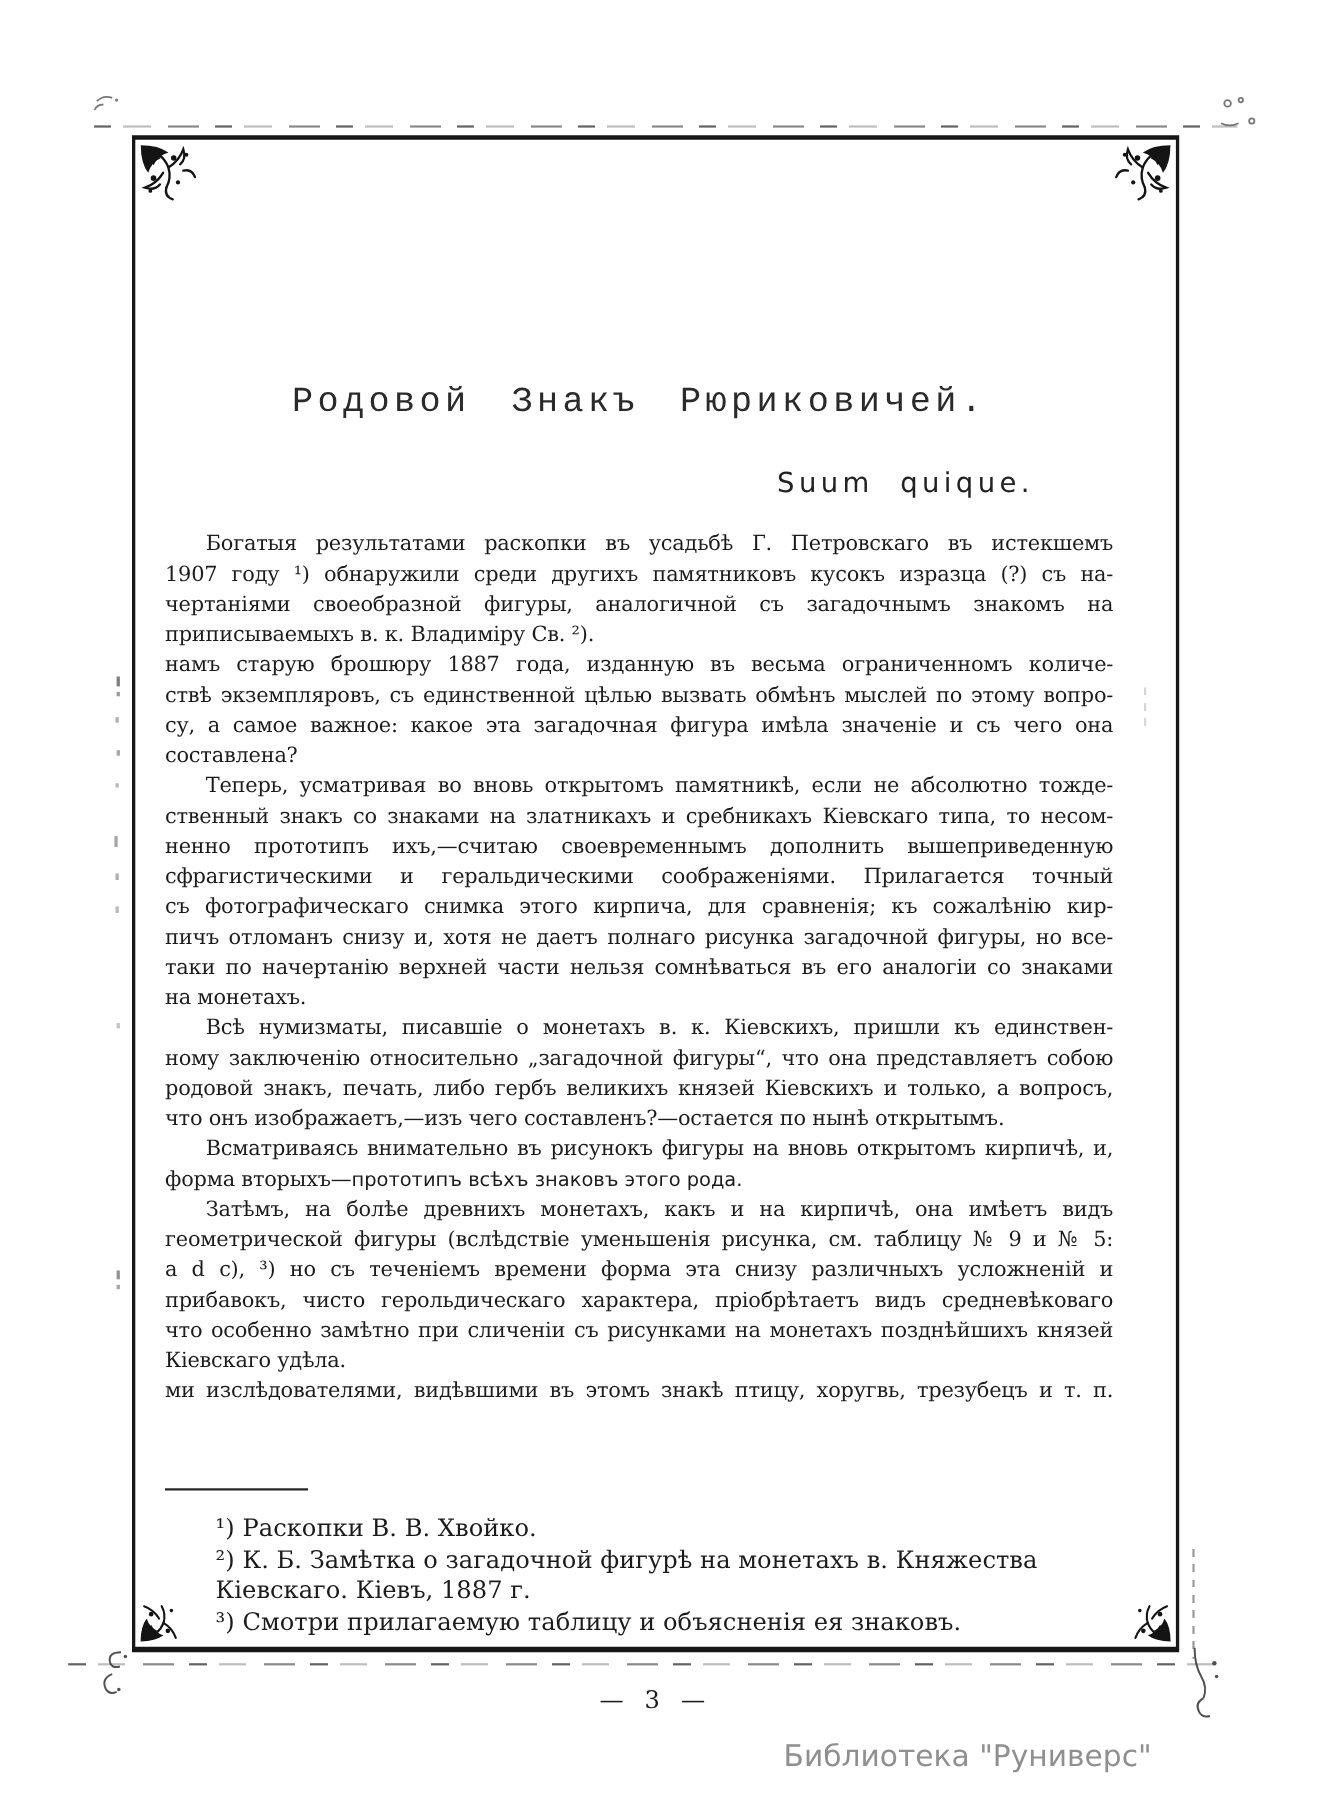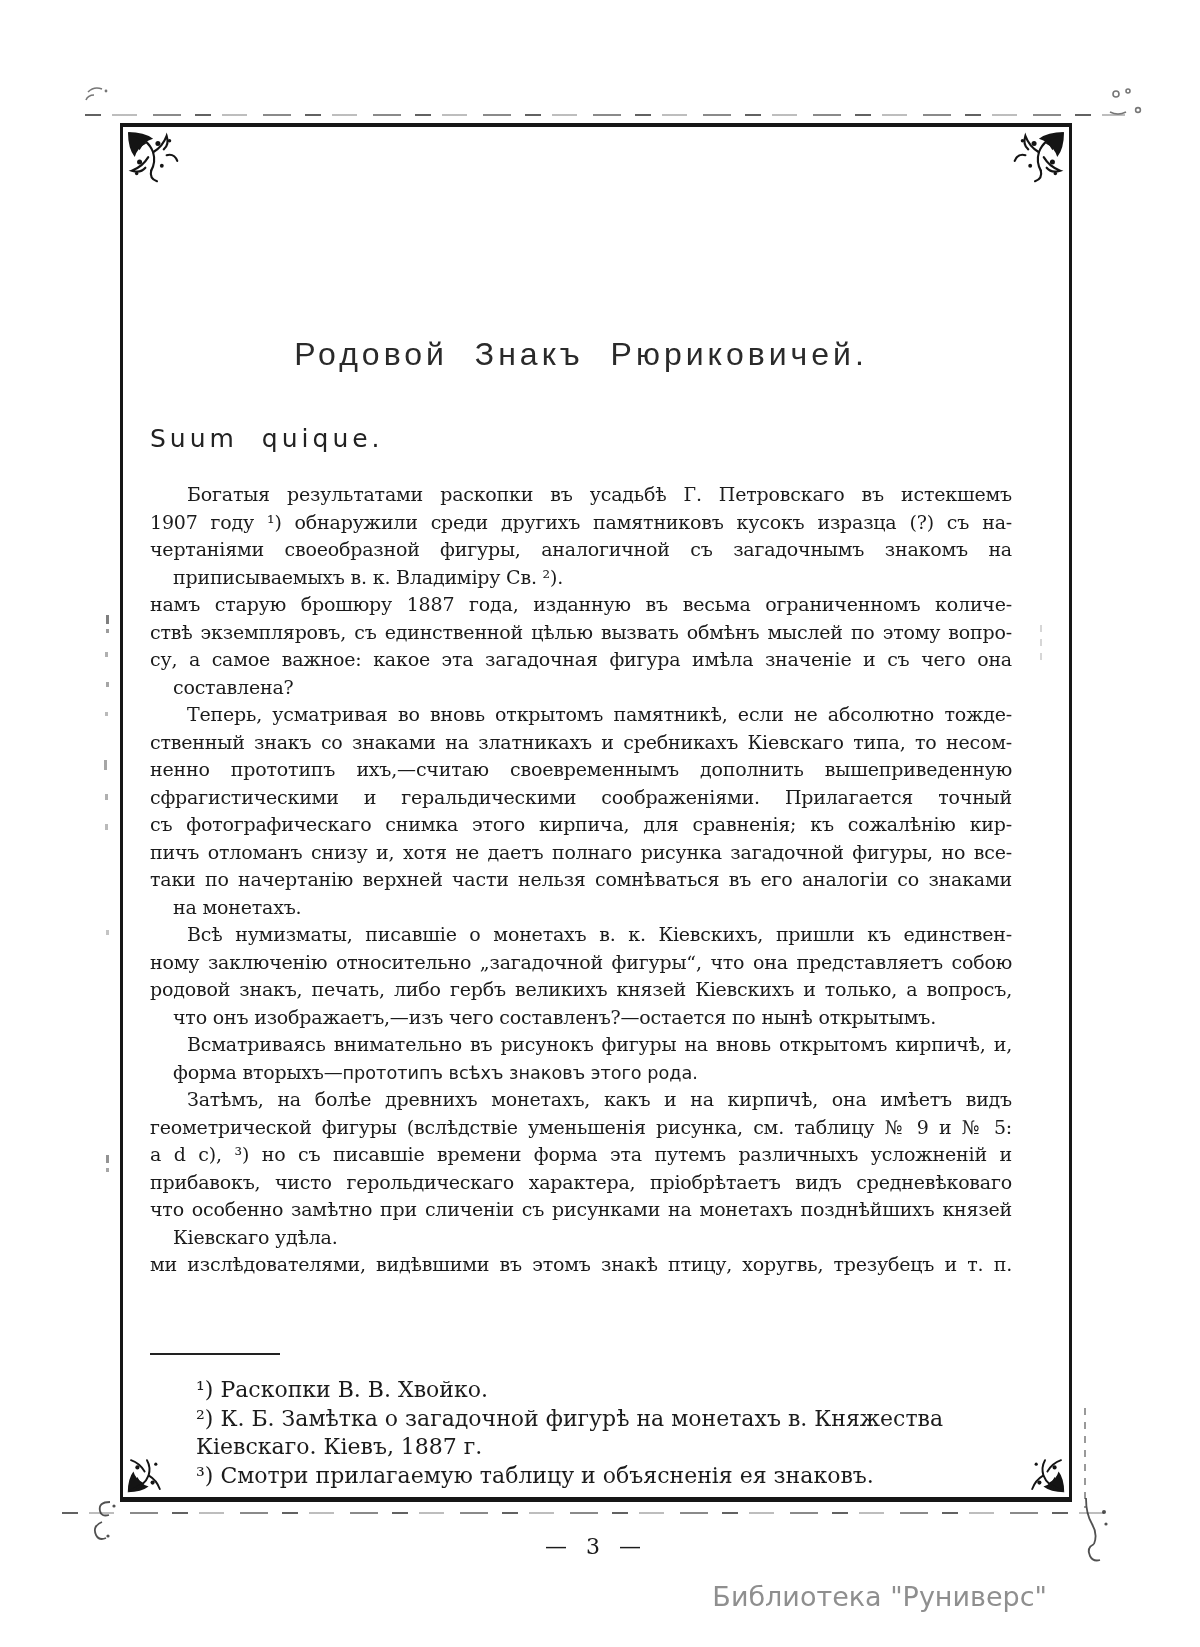--- a/index.html
+++ b/index.html
@@ -18,41 +18,42 @@
   }
   .corner{position:absolute;width:58px;height:58px;}
   .corner svg{width:100%;height:100%;display:block;}
   .corner.tl{left:4px;top:4px;}
   .corner.tr{right:4px;top:4px;transform:scaleX(-1);}
   .corner.bl{left:4px;bottom:4px;transform:scaleY(-1);width:48px;height:48px;}
   .corner.br{right:4px;bottom:4px;transform:scale(-1,-1);width:48px;height:48px;}
 
   
   .title{
-    position:absolute;left:150px;top:336px;width:862px;
+    position:absolute;left:150px;top:347px;width:862px;
     text-align:center;
-    font-family:Liberation Sans, sans-serif;
+    font-family:Liberation Mono, monospace;
     font-weight:400;font-size:32px;letter-spacing:4px;word-spacing:14px;
     color:#2a2a2a;
   }
   .epigraph{
     position:absolute;left:150px;top:424px;width:790px;
+    text-align:right;
     font-family:"DejaVu Sans","Liberation Sans",sans-serif;
     font-size:25px;letter-spacing:4px;word-spacing:12px;color:#222;
   }
   .bodytext{
     position:absolute;left:150px;top:481px;width:862px;
     font-size:19px;line-height:27.5px;letter-spacing:-0.2px;
   }
   .line{
     text-align:justify;text-align-last:justify;
     height:27.5px;overflow:hidden;white-space:normal;
   }
   .line.first{text-indent:37px;}
-  .line.lastline{text-align-last:left;margin-left:23px;}
+  .line.lastline{text-align-last:left;}
   .b{font-family:"DejaVu Sans","Liberation Sans",sans-serif;font-weight:normal;font-size:0.93em;letter-spacing:0;}
   .fn-sep{
     position:absolute;left:150px;top:1353px;width:130px;height:0;
     border-top:2px solid #222;
   }
   .footnotes{
     position:absolute;left:196px;top:1376px;width:816px;
     font-size:22px;line-height:28.5px;
   }
   .pagenum{
@@ -192,21 +193,21 @@
       <div class="line">родовой знакъ, печать, либо гербъ великихъ князей Кіевскихъ и только, а вопросъ,</div>
       <div class="line lastline">что онъ изображаетъ,—изъ чего составленъ?—остается по нынѣ открытымъ.</div>
     </div>
     <div class="para">
       <div class="line first">Всматриваясь внимательно въ рисунокъ фигуры на вновь открытомъ кирпичѣ, и,</div>
       <div class="line lastline"><span>форма вторыхъ—</span><span class="b">прототипъ всѣхъ знаковъ этого рода.</span></div>
     </div>
     <div class="para">
       <div class="line first">Затѣмъ, на болѣе древнихъ монетахъ, какъ и на кирпичѣ, она имѣетъ видъ</div>
       <div class="line">геометрической фигуры (вслѣдствіе уменьшенія рисунка, см. таблицу № 9 и № 5:</div>
-      <div class="line">a d c), ³) но съ писавшіе времени форма эта путемъ различныхъ усложненій и</div>
+      <div class="line">a d c), ³) но съ теченіемъ времени форма эта снизу различныхъ усложненій и</div>
       <div class="line">прибавокъ, чисто герольдическаго характера, пріобрѣтаетъ видъ средневѣковаго герба,</div>
       <div class="line">что особенно замѣтно при сличеніи съ рисунками на монетахъ позднѣйшихъ князей</div>
       <div class="line lastline">Кіевскаго удѣла.</div>
     </div>
     <div class="para">
       <div class="line">ми изслѣдователями, видѣвшими въ этомъ знакѣ птицу, хоругвь, трезубецъ и т. п.</div>
     </div>
   </div>
 <div class="fn-sep"></div>
 <div class="footnotes">

